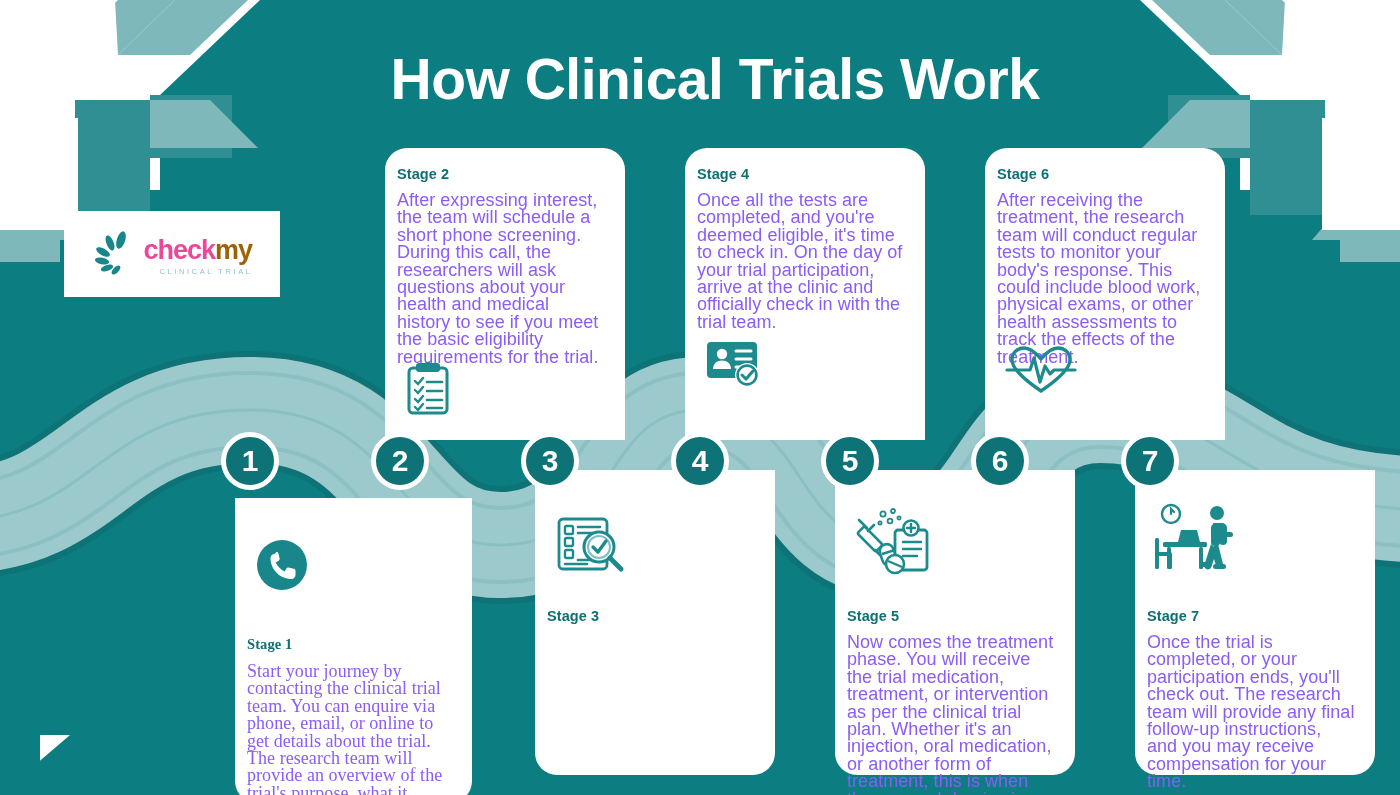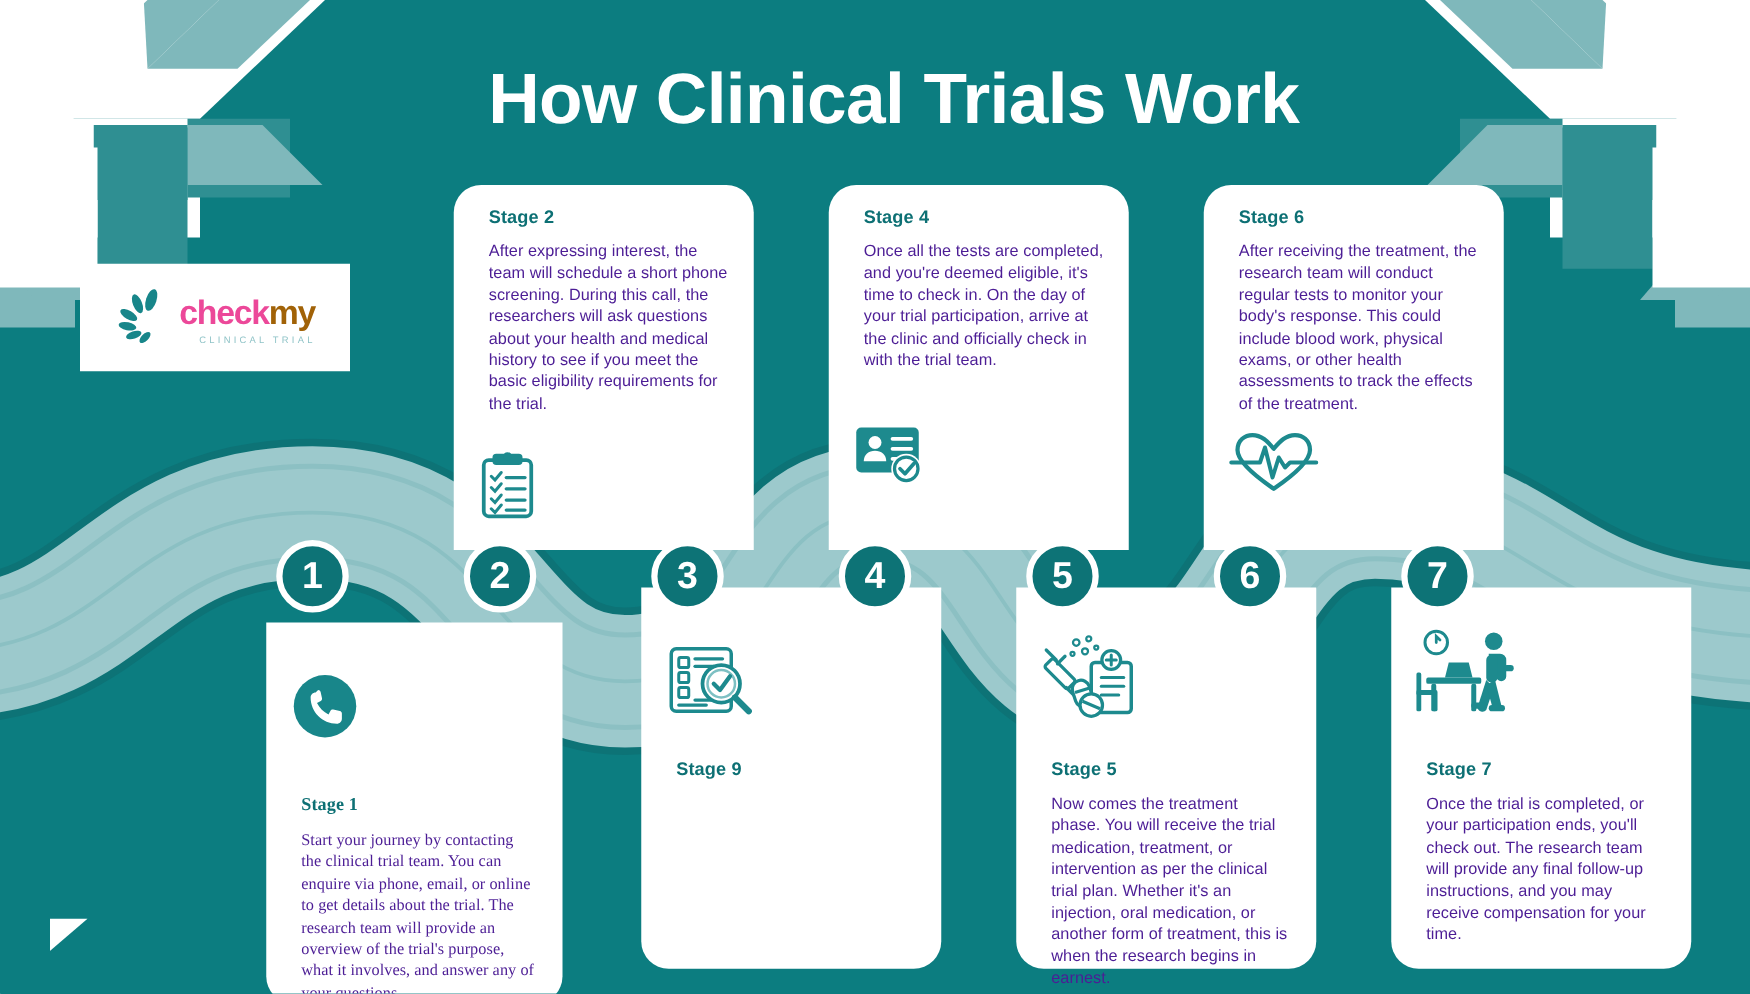--- a/index.html
+++ b/index.html
@@ -37,34 +37,35 @@
   .logo-word .c1 { color:#ec4899; }
   .logo-word .c2 { color:#a16207;text-align:right; }
   .logo-sub {
     font-size:7.5px; letter-spacing:2.6px; color:#8fc3c7;
     margin-top:4px; margin-left:16px;
   }
 
   
   .card {
     position:absolute; background:#ffffff; z-index:5;
-    padding:18px 20px 10px 28px;
+    padding:18px 20px 10px 12px;
+    margin-left:22px;
   }
   .card.top {
     border-top-left-radius:22px; border-top-right-radius:22px;
   }
   .card.bottom {
     border-bottom-left-radius:22px; border-bottom-right-radius:22px;
   }
   .card h3 {
     font-size:14.5px; font-weight:bold; color:#0d7074;
     margin-bottom:10px; letter-spacing:0.1px;
   }
   .card p {
-    font-size:13px; line-height:17.4px; color:#4c1d95;
+    font-size:18px; line-height:17.4px; color:#8b5cf6;
     letter-spacing:0.05px;
   }
   .card .icon-slot {
     position:absolute; left:20px;
   }
 
   
   .card.top .icon-slot { bottom:10px; }
   
   .card.bottom .icon-slot { top:-52px; }
@@ -251,21 +252,21 @@
           <line x1="23" y1="44" x2="45" y2="44"></line>
           <line x1="10" y1="48" x2="32" y2="48"></line>
         </g>
         <circle cx="44" cy="31" r="15" fill="#ffffff" stroke="#1d8a8e" stroke-width="3"></circle>
         <circle cx="44" cy="31" r="11" fill="none" stroke="#7dc0c3" stroke-width="2"></circle>
         <polyline points="38,31 43,36 51,25" fill="none" stroke="#1d8a8e" stroke-width="3.4" stroke-linecap="round" stroke-linejoin="round"></polyline>
         <line x1="55" y1="42" x2="66" y2="53" stroke="#1d8a8e" stroke-width="5" stroke-linecap="round"></line>
       </svg>
     </div>
     <div style="margin-top:120px;">
-      <h3>Stage 9</h3>
+      <h3>Stage 3</h3>
     </div>
   </div>
 
   <div class="card bottom" style="left:813px; top:470px; width:240px; height:305px;">
     <div class="icon-slot" style="top:36px;">
       <svg class="icon-svg" width="80" height="72" viewBox="0 0 80 72">
 
         <g stroke="#1d8a8e" stroke-width="2.6" fill="none" stroke-linecap="round">
           <line x1="4" y1="14" x2="12" y2="22"></line>
           <rect x="10" y="20" width="10" height="26" rx="2" transform="rotate(-45 15 33)"></rect>

